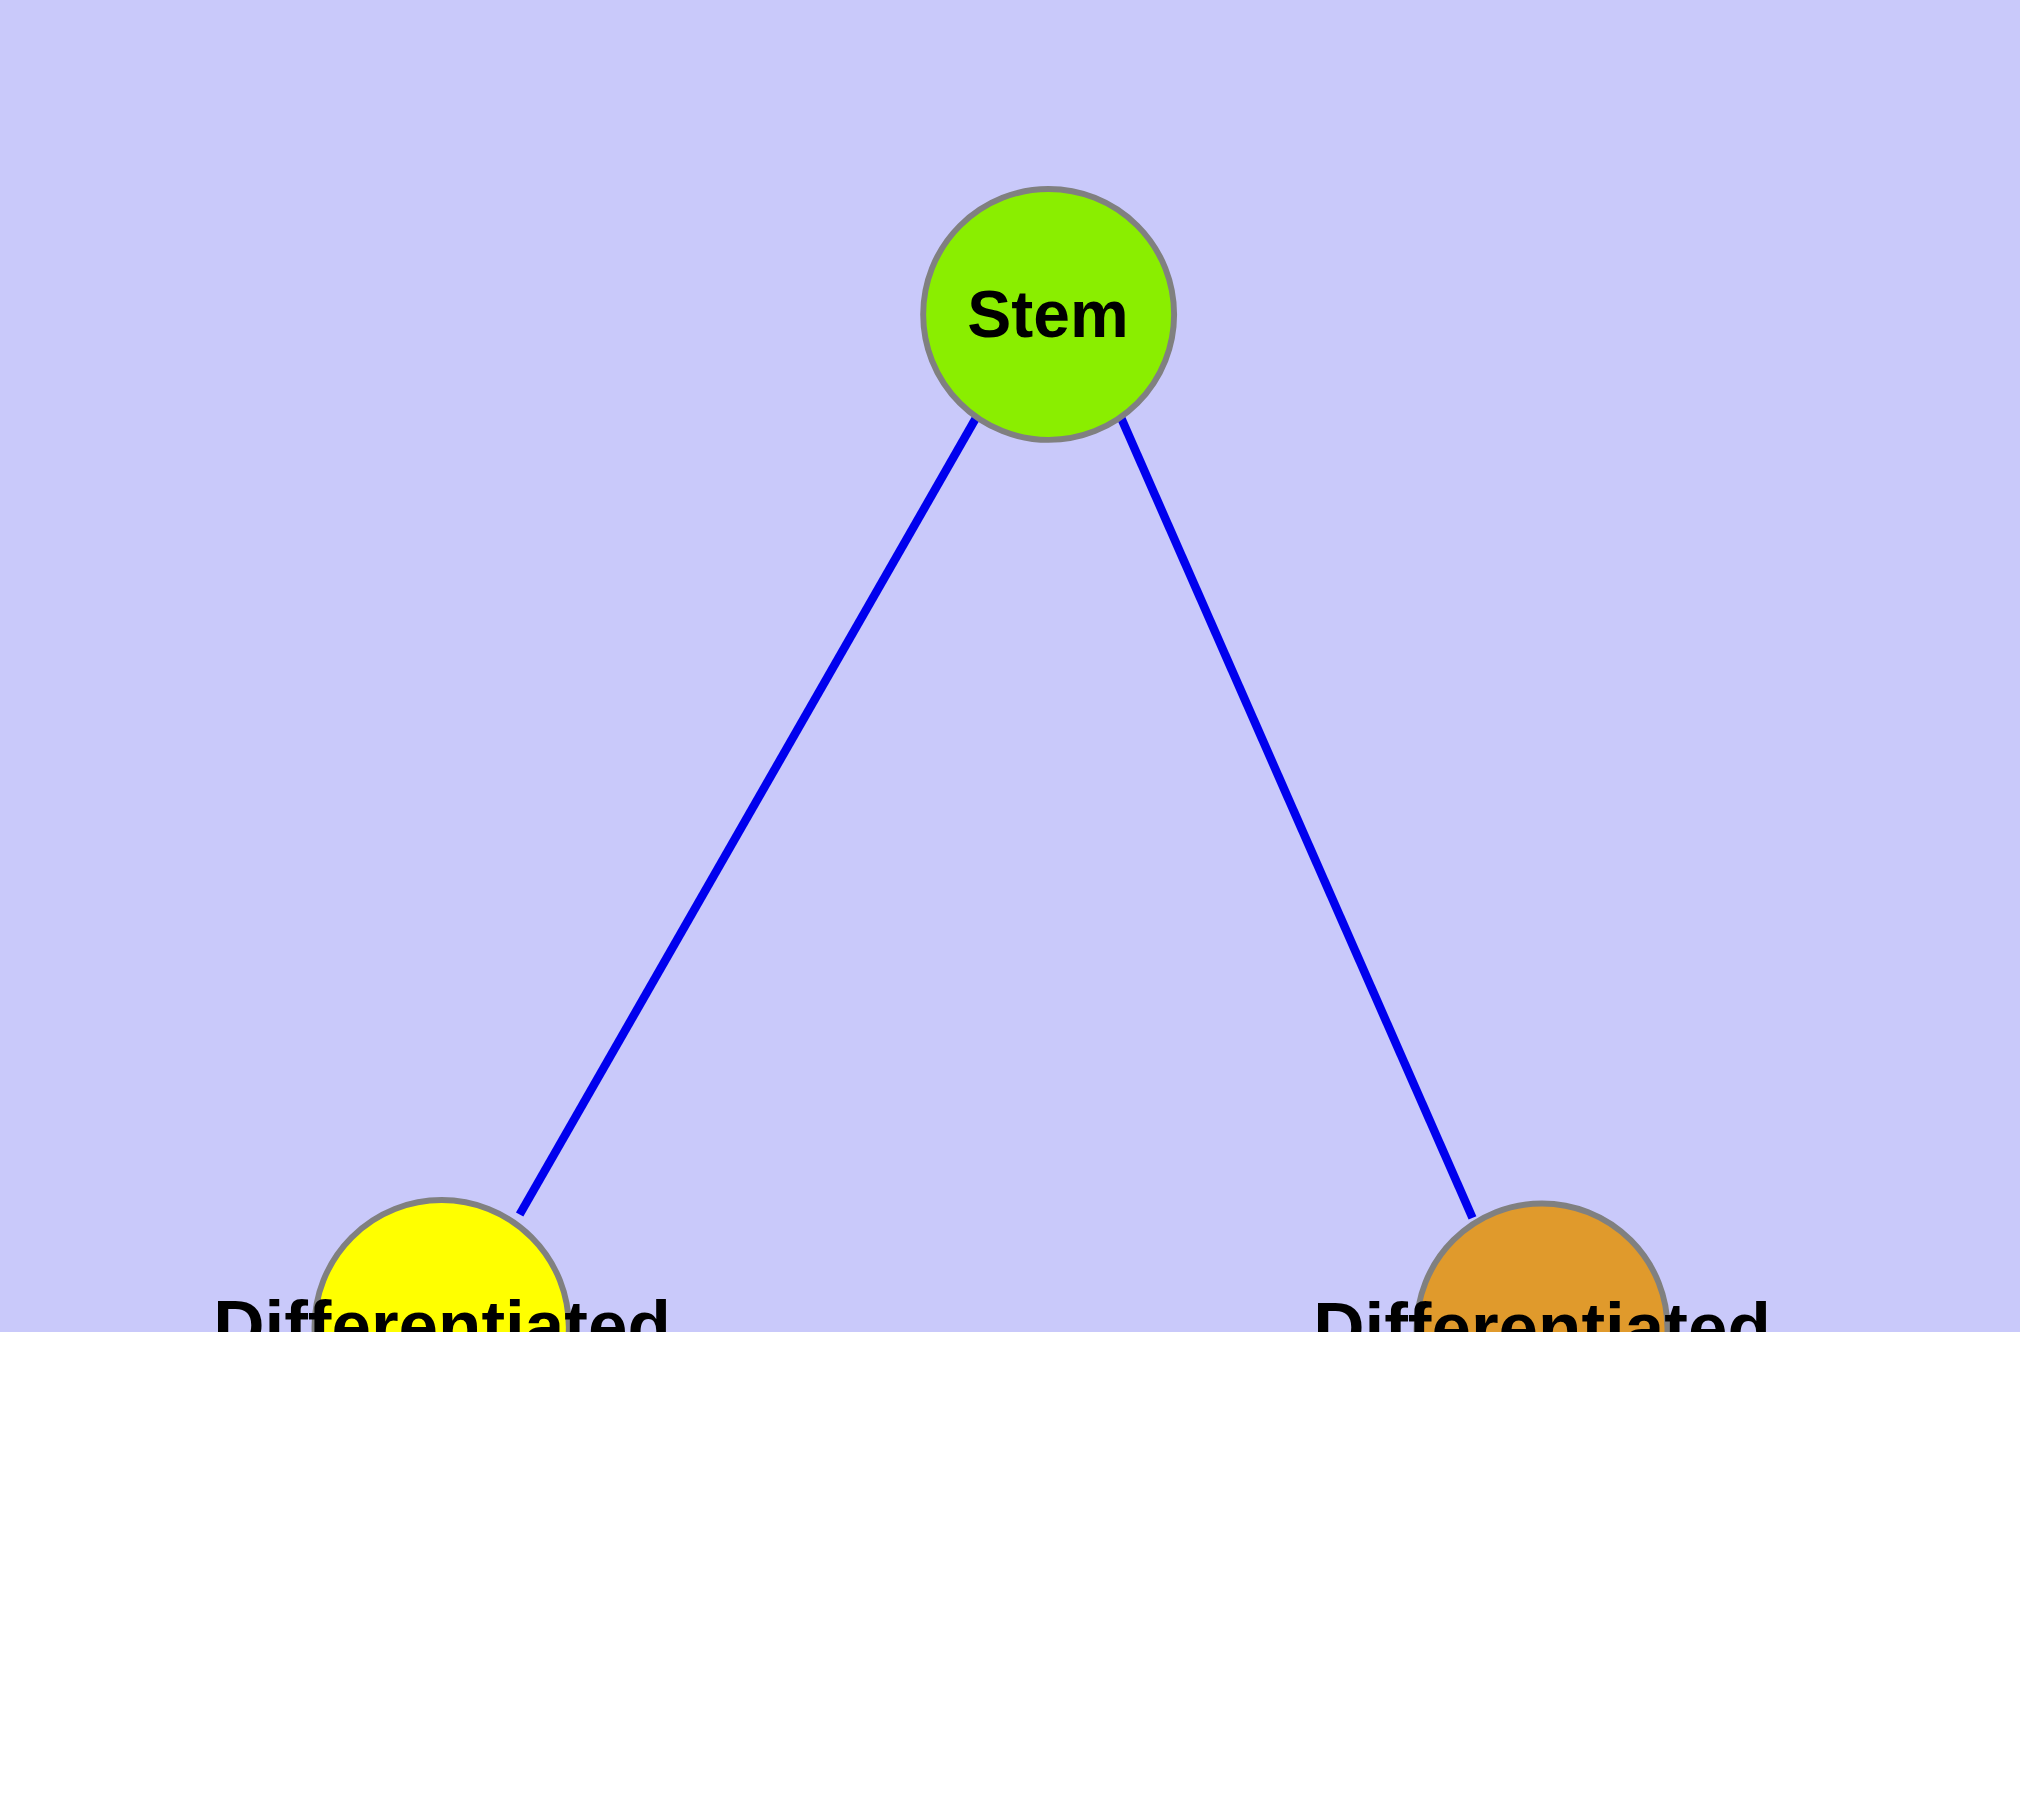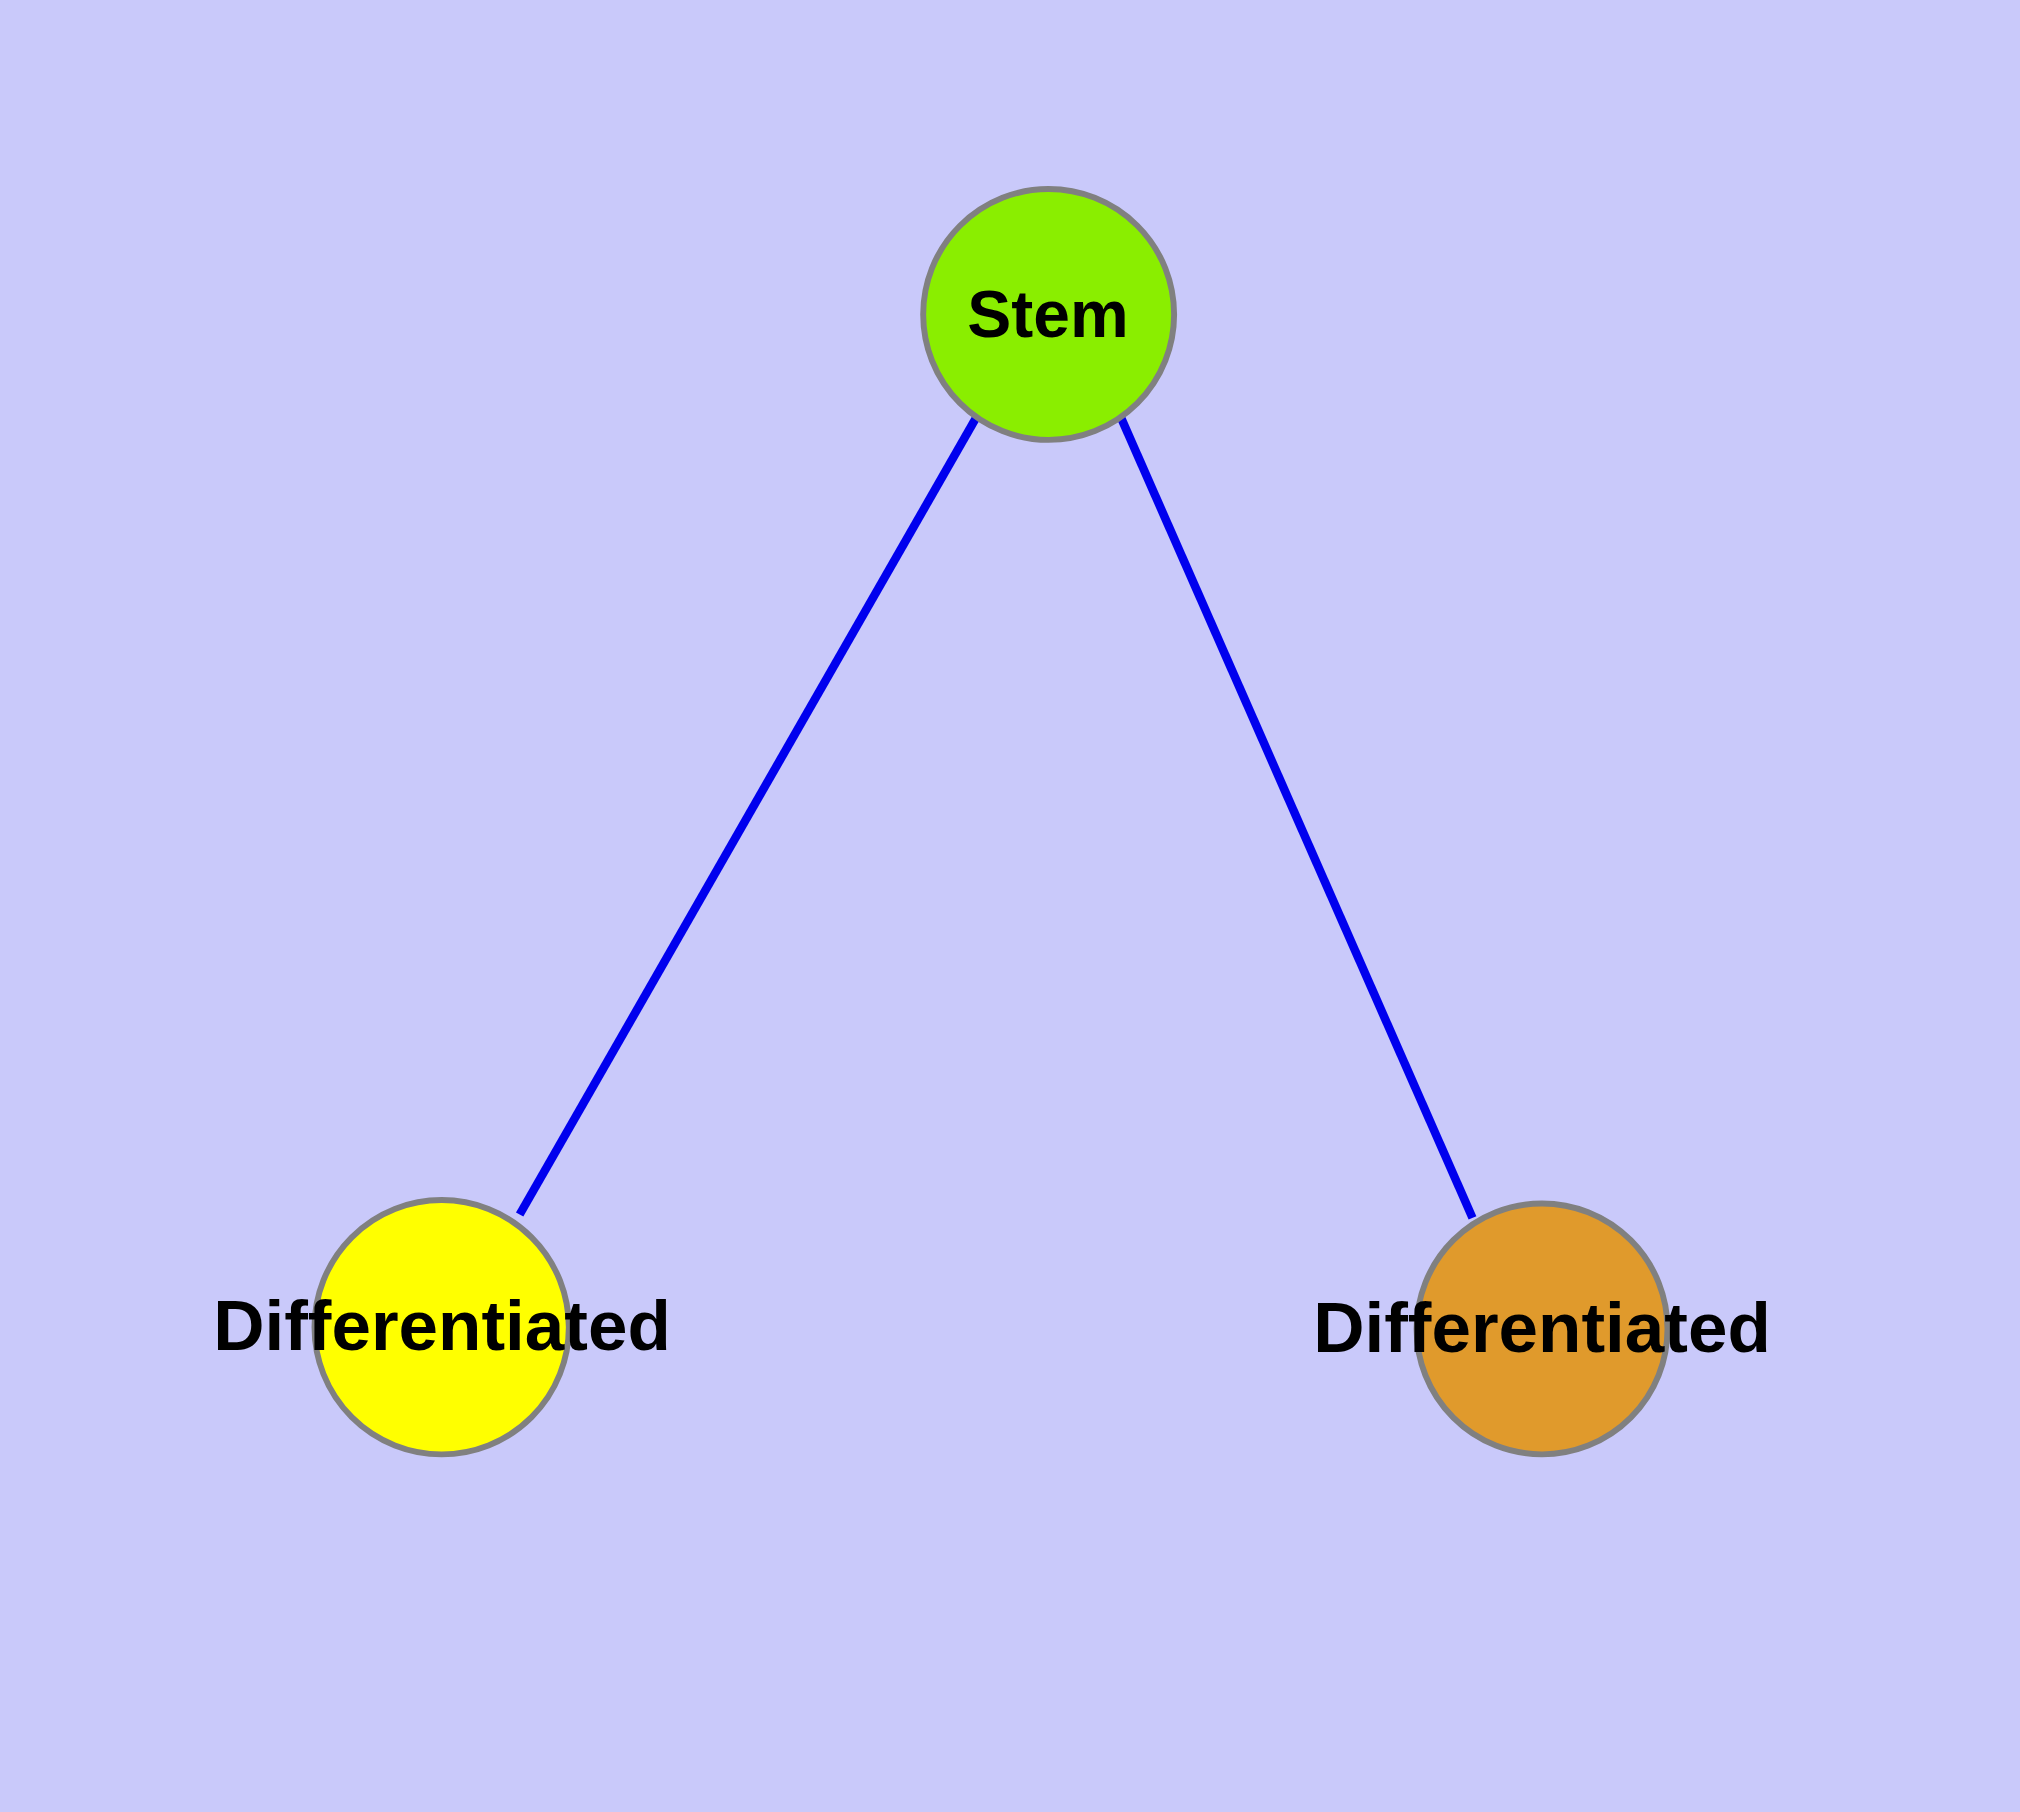--- a/index.html
+++ b/index.html
@@ -52,21 +52,21 @@
   #label-type-b {
     font-size: 71px;
     left: 1542px;
     top: 1329px;
     transform: translate(-50%, -50%);
   }
 </style>
 </head>
 <body>
 
-<div id="stage" style="width: 2021px; height: 1812px;">
+<div id="stage" style="width: 2021px; height: 1332px;">
 
   <div id="canvas-bg" style="background: rgb(201, 201, 250); width: 2021px; height: 1812px;"></div>
 
   <svg id="graph-svg" viewBox="0 0 2384 2138" preserveAspectRatio="none" style="width: 2021px; height: 1812px;">
 
     <g>
       <line id="edge-stem-type-a" stroke-linecap="butt" x1="1152" y1="492" x2="613" y2="1433" stroke="#0000ee" stroke-width="10"></line>
       <line id="edge-stem-type-b" stroke-linecap="butt" x1="1322" y1="492" x2="1737" y2="1437" stroke="#0000ee" stroke-width="10"></line>
     </g>
 

